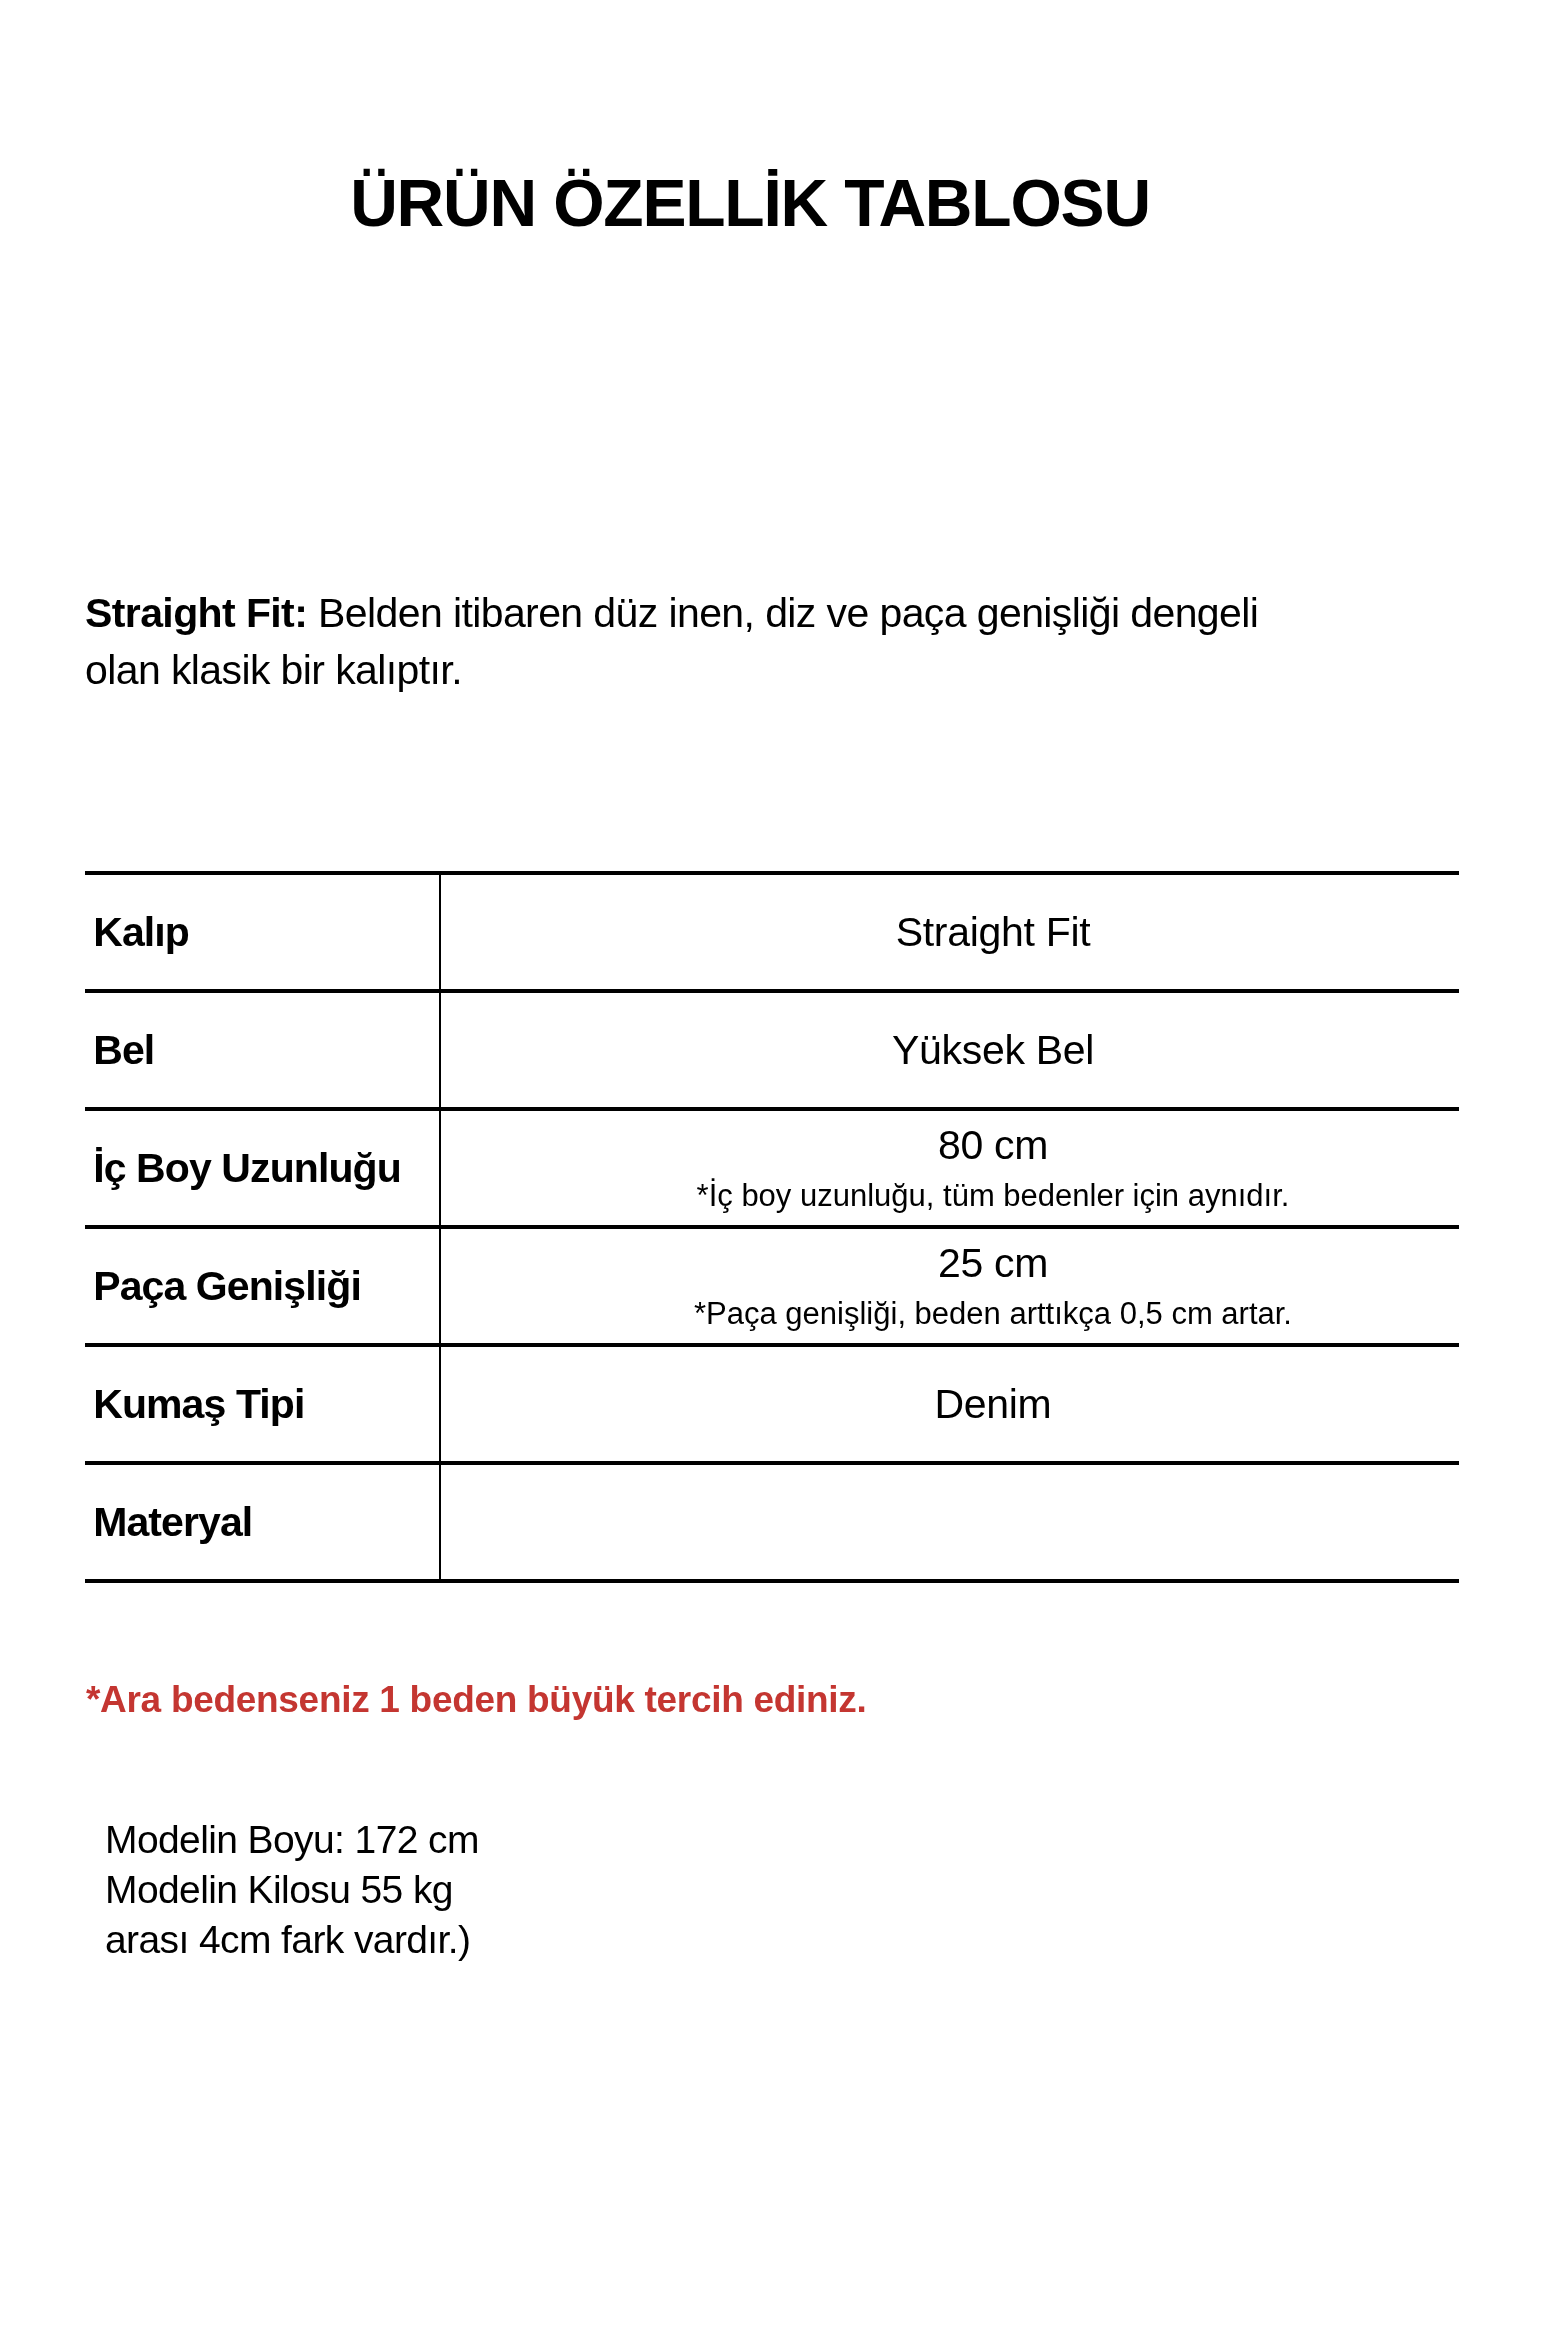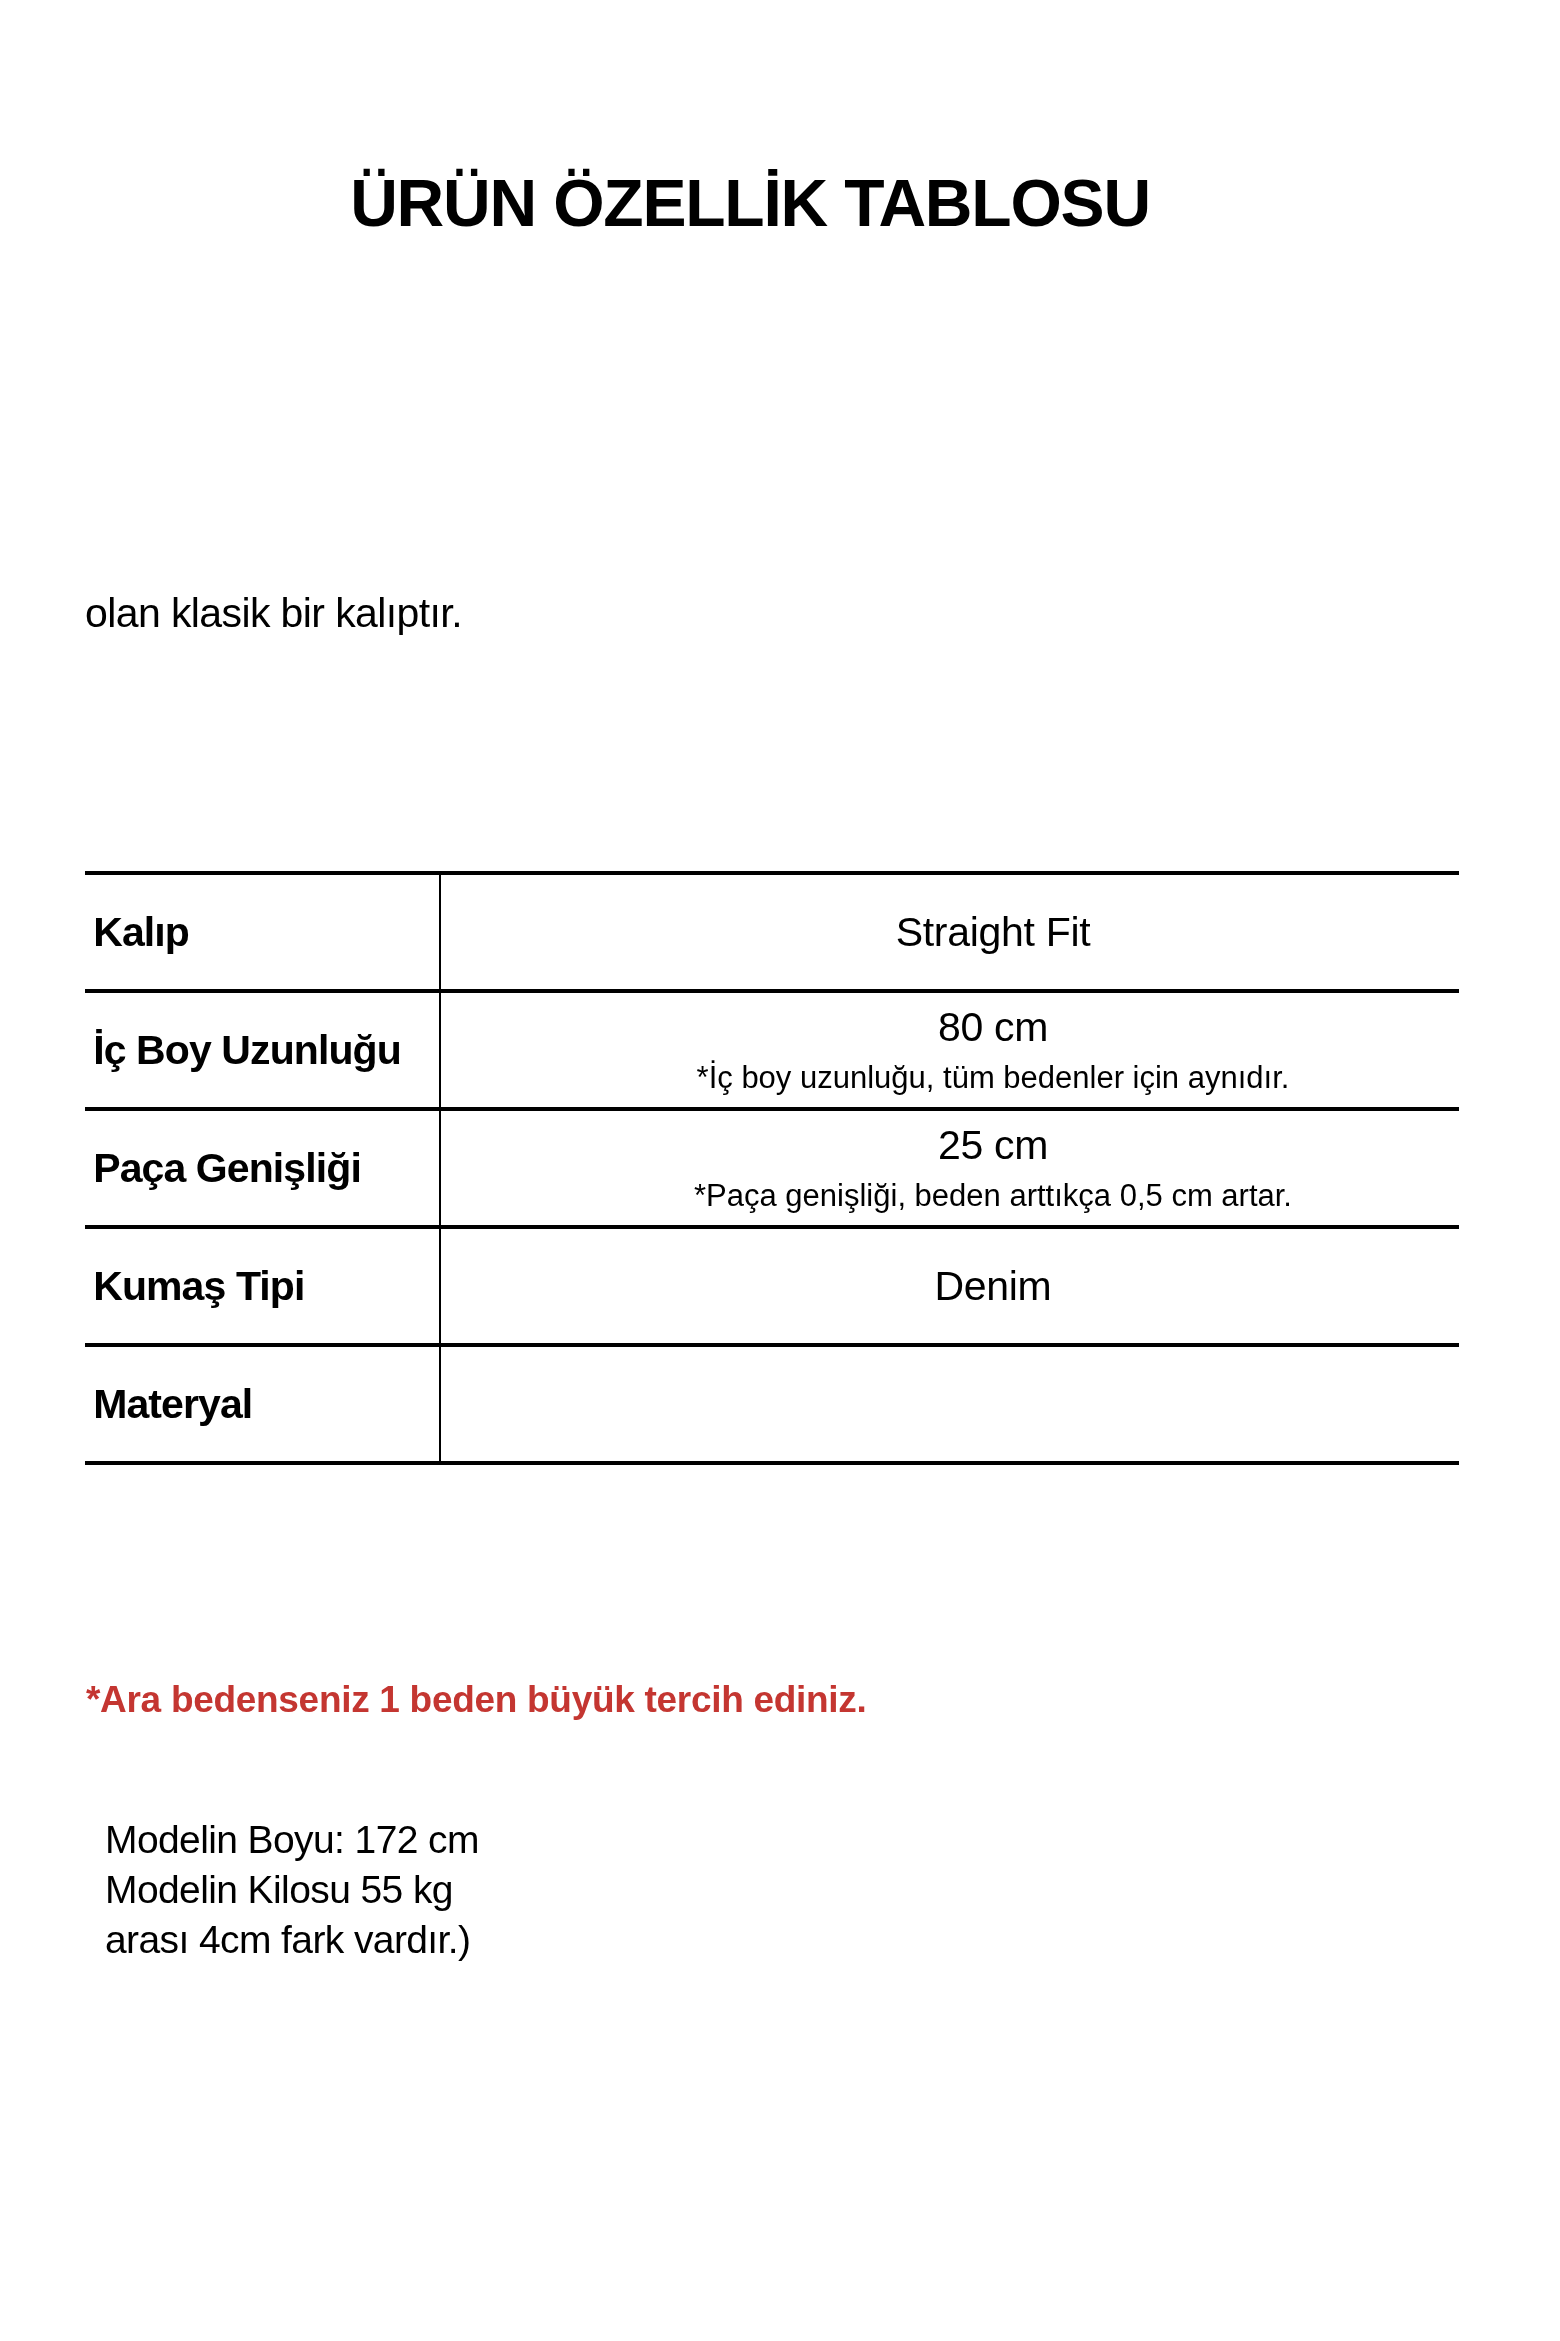--- a/index.html
+++ b/index.html
@@ -117,33 +117,40 @@
     letter-spacing: -0.6px;
   }
   .model-info-line { white-space: nowrap; margin-left: 13px; }
 </style>
 </head>
 <body>
 
 <div class="title">ÜRÜN ÖZELLİK TABLOSU</div>
 
 <div class="intro">
+  <div class="intro-line"><span class="intro-lead">Straight Fit:</span><span> Belden itibaren düz inen, diz ve paça genişliği dengeli</span></div>
   <div class="intro-line">olan klasik bir kalıptır.</div>
 </div>
 
 <div class="spec-table">
   <div class="col-divider"></div>
 
   <div class="spec-row">
     <div class="cell-label">Kalıp</div>
     <div class="cell-value">
       <div class="value-main">Straight Fit</div>
     </div>
   </div>
 
+  <div class="spec-row">
+    <div class="cell-label">Bel</div>
+    <div class="cell-value">
+      <div class="value-main">Yüksek Bel</div>
+    </div>
+  </div>
 
   <div class="spec-row">
     <div class="cell-label">İç Boy Uzunluğu</div>
     <div class="cell-value">
       <div class="value-main">80 cm</div>
       <div class="value-note">*İç boy uzunluğu, tüm bedenler için aynıdır.</div>
     </div>
   </div>
 
   <div class="spec-row">

